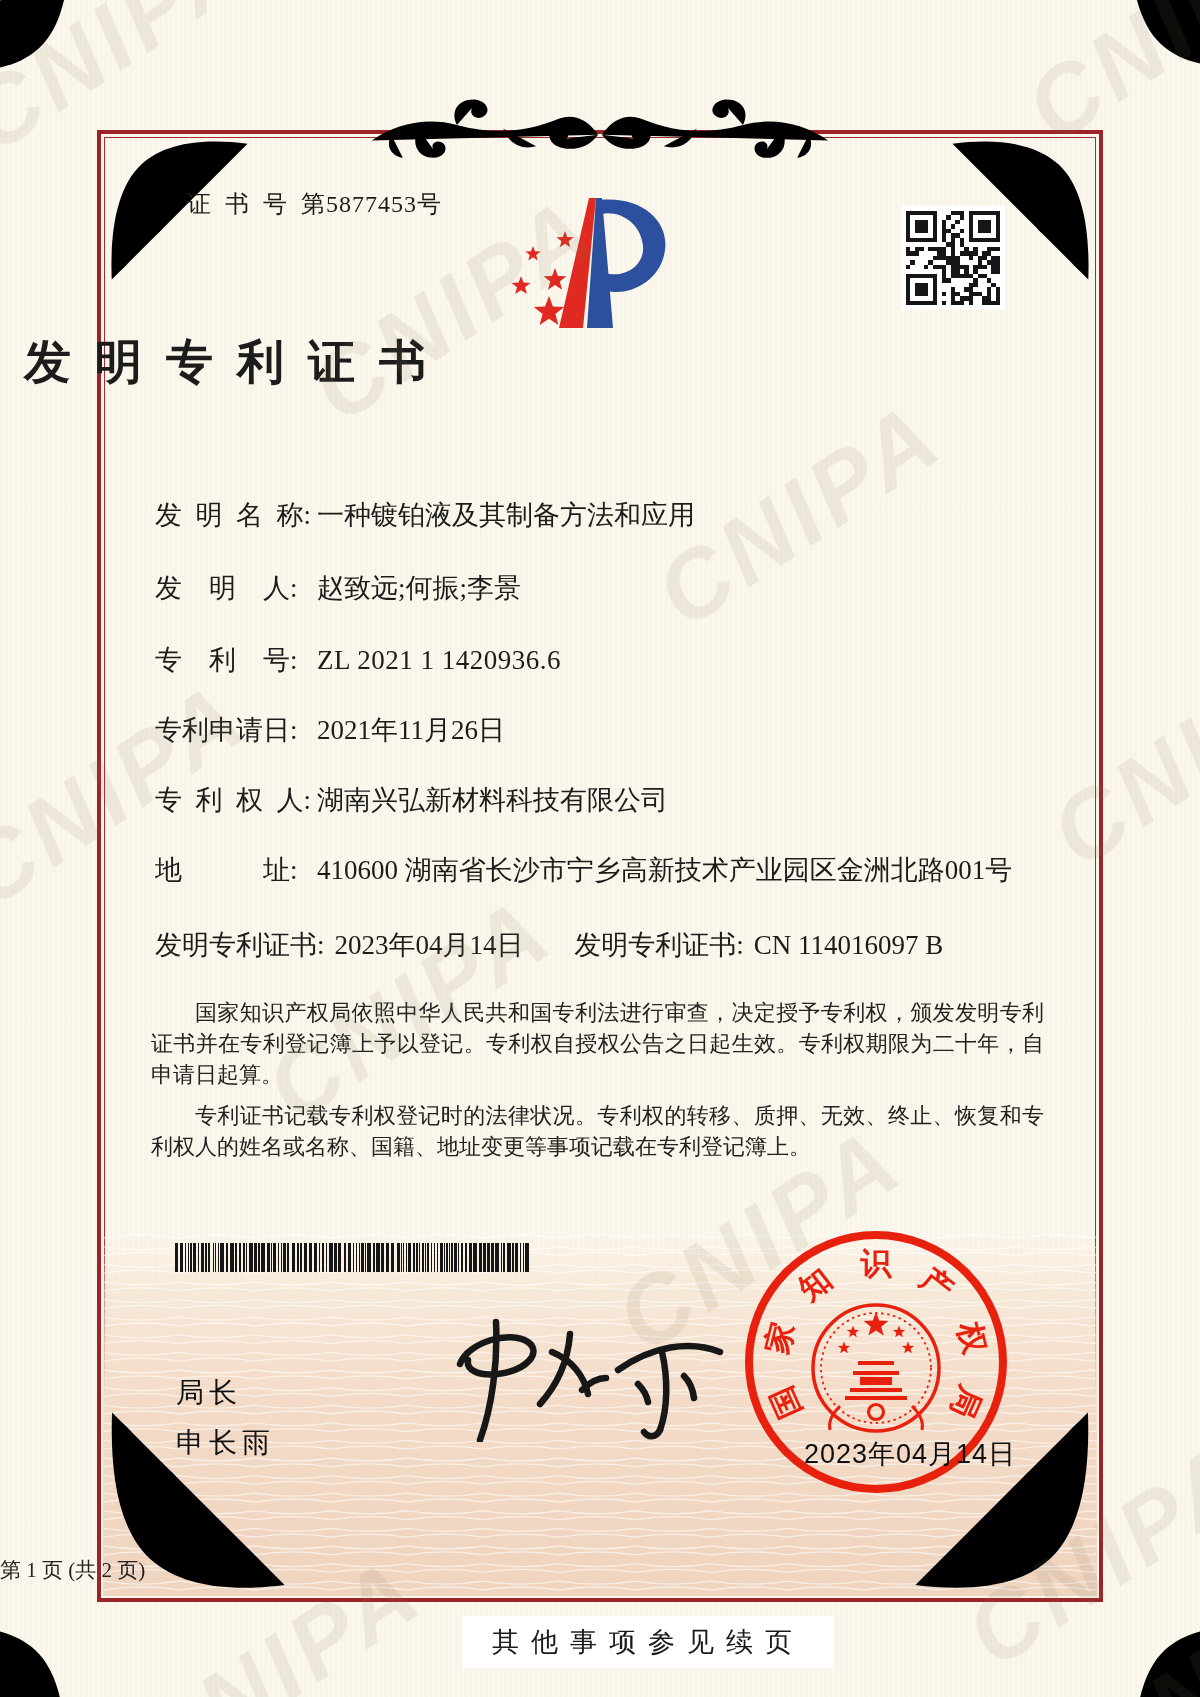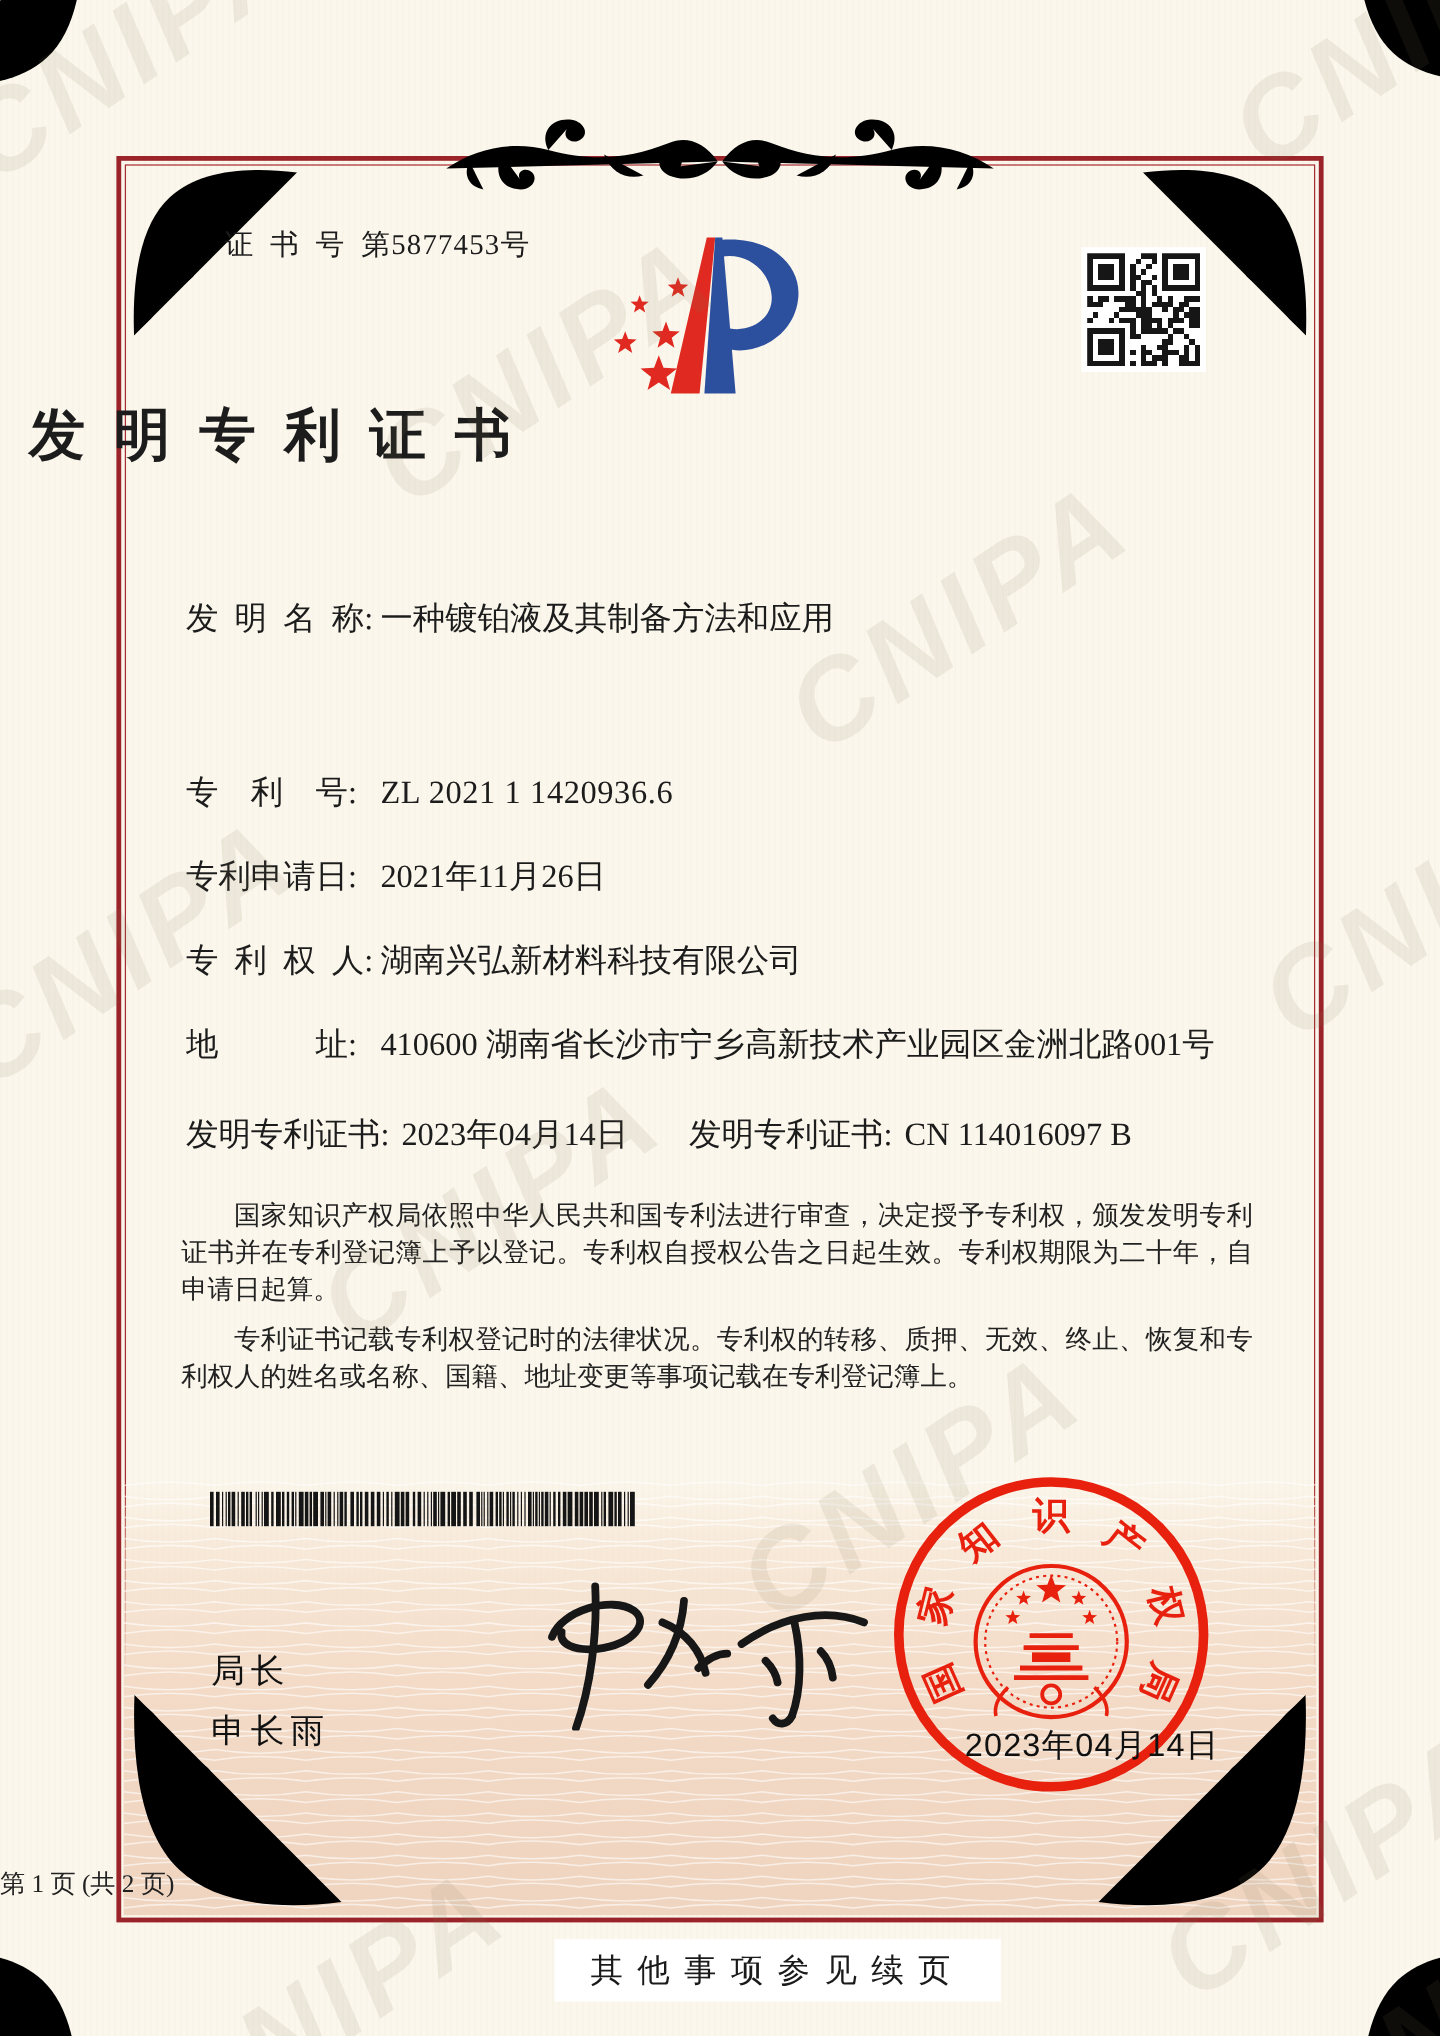--- a/index.html
+++ b/index.html
@@ -435,20 +435,23 @@
         <rect x="19" y="20" width="1" height="1" fill="#161616"></rect>
         <rect x="20" y="20" width="1" height="1" fill="#161616"></rect>
       </svg>
   </div>
 
   <div id="doc-title">发明专利证书</div>
 
   <div class="frow" style="top:497px">
     <span class="flabel">发 明 名 称:</span><span class="fvalue">一种镀铂液及其制备方法和应用</span>
   </div>
+  <div class="frow" style="top:570px">
+    <span class="flabel">发 明 人:</span><span class="fvalue">赵致远;何振;李景</span>
+  </div>
   <div class="frow" style="top:642px">
     <span class="flabel">专 利 号:</span><span class="fvalue mono">ZL 2021 1 1420936.6</span>
   </div>
   <div class="frow" style="top:712px">
     <span class="flabel">专利申请日:</span><span class="fvalue">2021年11月26日</span>
   </div>
   <div class="frow" style="top:782px">
     <span class="flabel">专 利 权 人:</span><span class="fvalue">湖南兴弘新材料科技有限公司</span>
   </div>
   <div class="frow" style="top:852px">

